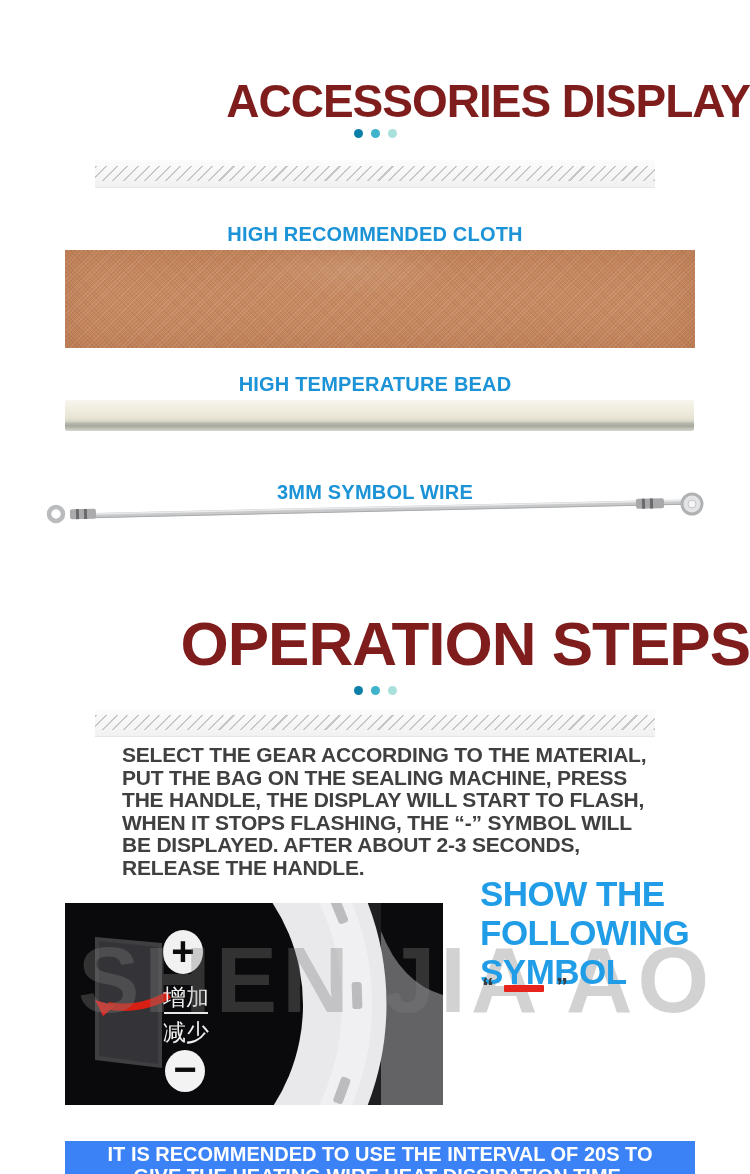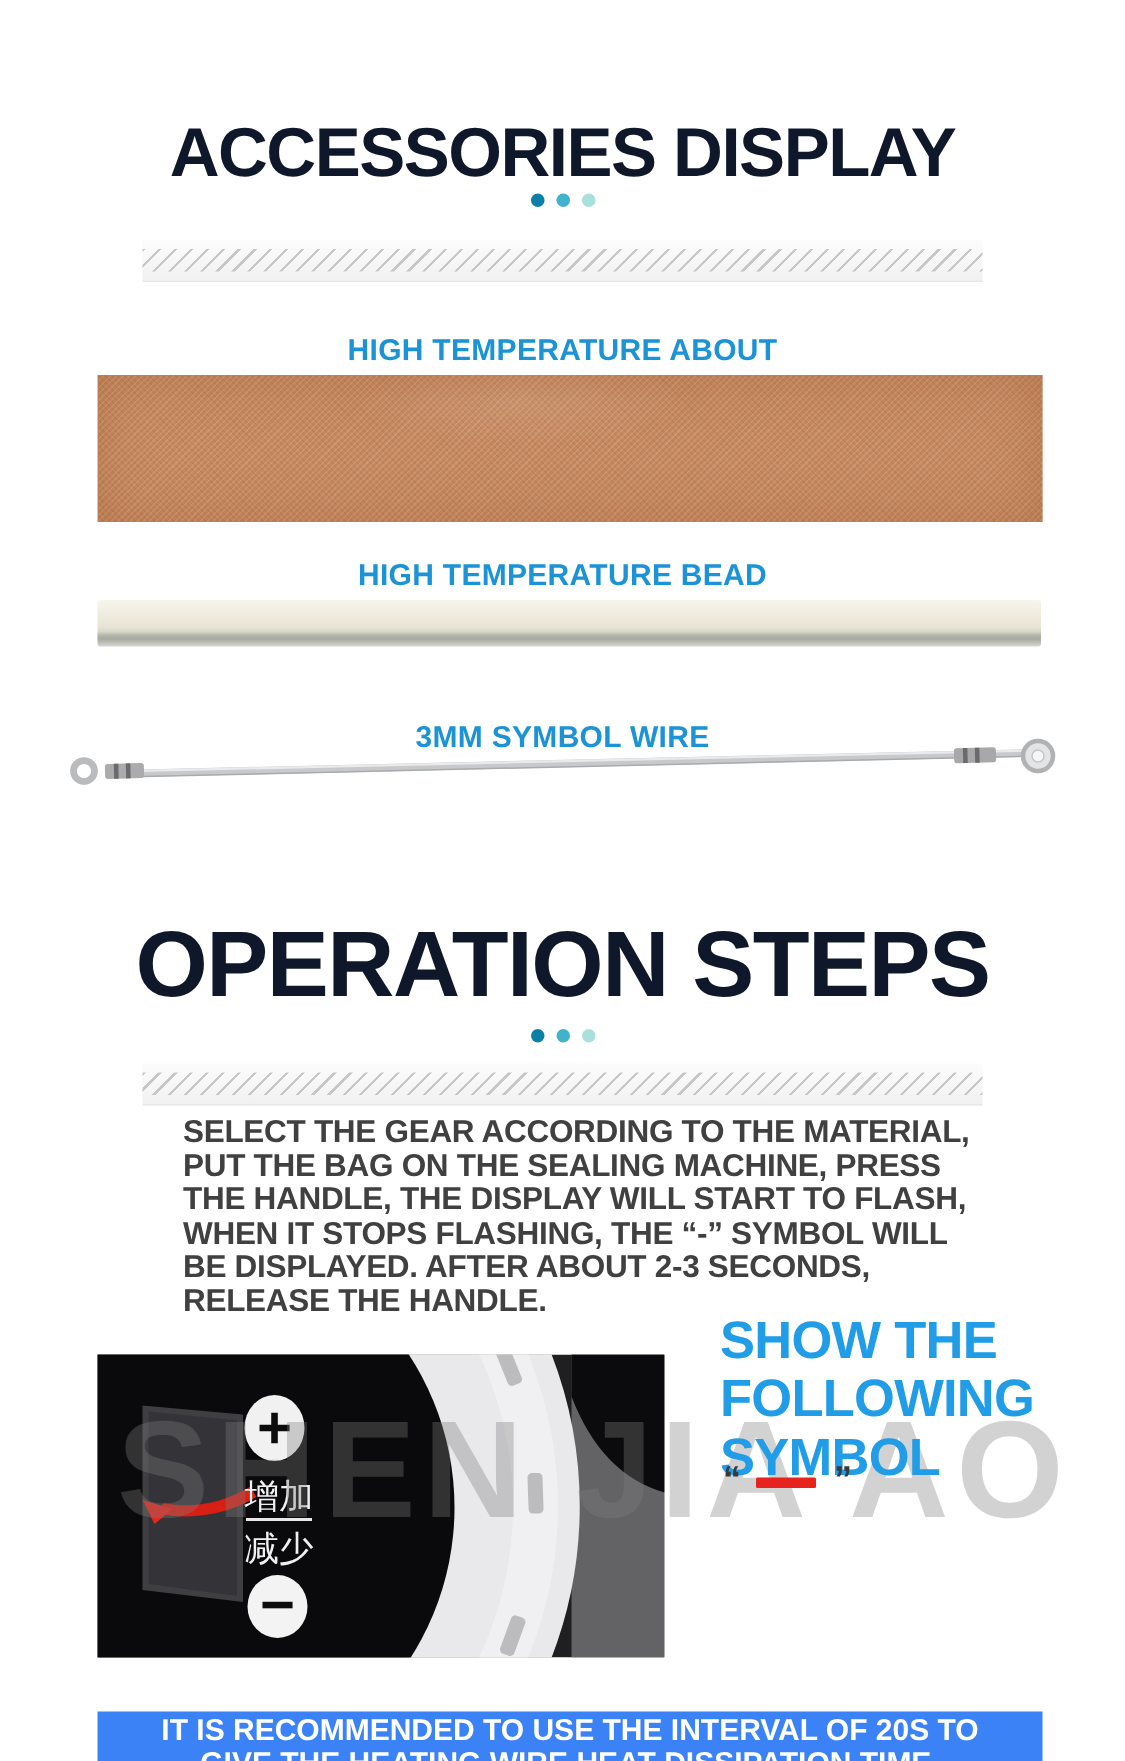--- a/index.html
+++ b/index.html
@@ -1,19 +1,19 @@
 <!DOCTYPE html>
 <html><head>
 <meta charset="utf-8">
 <style>
   html,body{margin:0;padding:0;background:#ffffff;}
   body{font-family:"Liberation Sans", sans-serif;}
   #page{position:relative;width:750px;height:1174px;background:#ffffff;overflow:hidden;margin:0 auto;}
 
-  .section-title{position:absolute;left:0;right:0;text-align:center;font-weight:bold;color:#0f172a;}
+  .section-title{position:absolute;left:0;right:0;text-align:right;font-weight:bold;color:#7f1d1d;}
   #accessories-title{top:74px;font-size:46px;letter-spacing:-1px;}
   #operation-title{top:608px;font-size:62px;letter-spacing:-1px;}
 
   .dots{position:absolute;left:0;right:0;display:flex;justify-content:center;gap:8px;}
   #dots-1{top:129px;}
   #dots-2{top:686px;}
   .dot{width:9px;height:9px;border-radius:50%;}
   .dot-1{background:#0c7fa8;}
   .dot-2{background:#3fb3cc;}
   .dot-3{background:#a9e0dc;}
@@ -78,21 +78,21 @@
   <div id="dots-1" class="dots">
     <span class="dot dot-1"></span>
     <span class="dot dot-2"></span>
     <span class="dot dot-3"></span>
   </div>
 
   <div id="divider-1" class="hatch-divider">
     <div class="hatch"></div>
   </div>
 
-  <div id="cloth-label" class="item-label">HIGH TEMPERATURE ABOUT</div>
+  <div id="cloth-label" class="item-label">HIGH RECOMMENDED CLOTH</div>
   <div id="cloth-image"></div>
 
   <div id="bead-label" class="item-label">HIGH TEMPERATURE BEAD</div>
   <div id="bead-image"></div>
 
   <div id="wire-label" class="item-label">3MM SYMBOL WIRE</div>
 
   <svg id="wire-image" viewBox="0 0 670 40" xmlns="http://www.w3.org/2000/svg">
     <line x1="32" y1="24" x2="645" y2="10" stroke="#c7c9cb" stroke-width="5"></line>
     <line x1="32" y1="22.4" x2="645" y2="8.4" stroke="#e9eaeb" stroke-width="1.5"></line>

